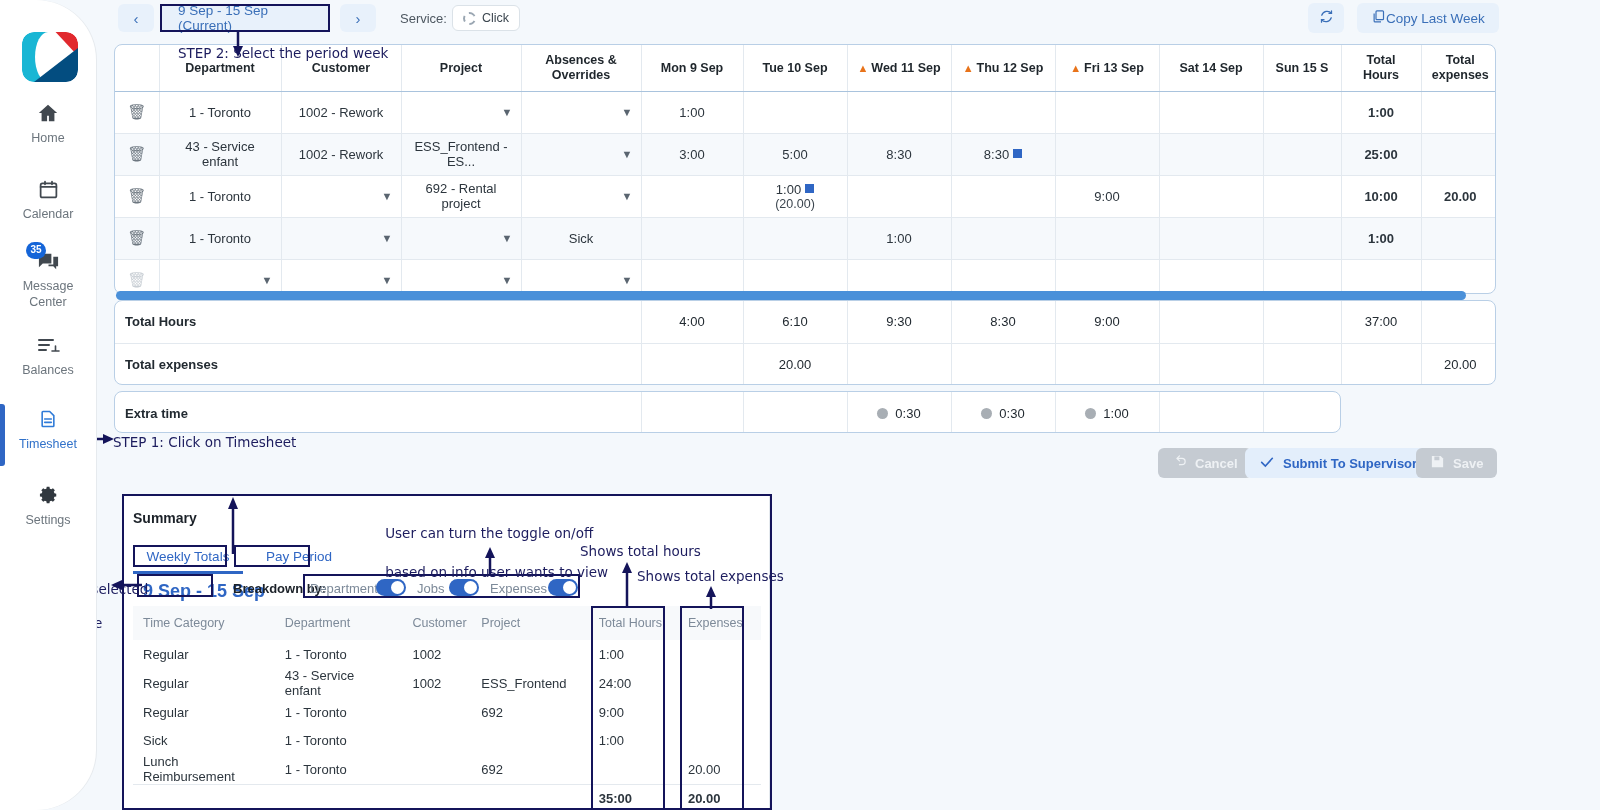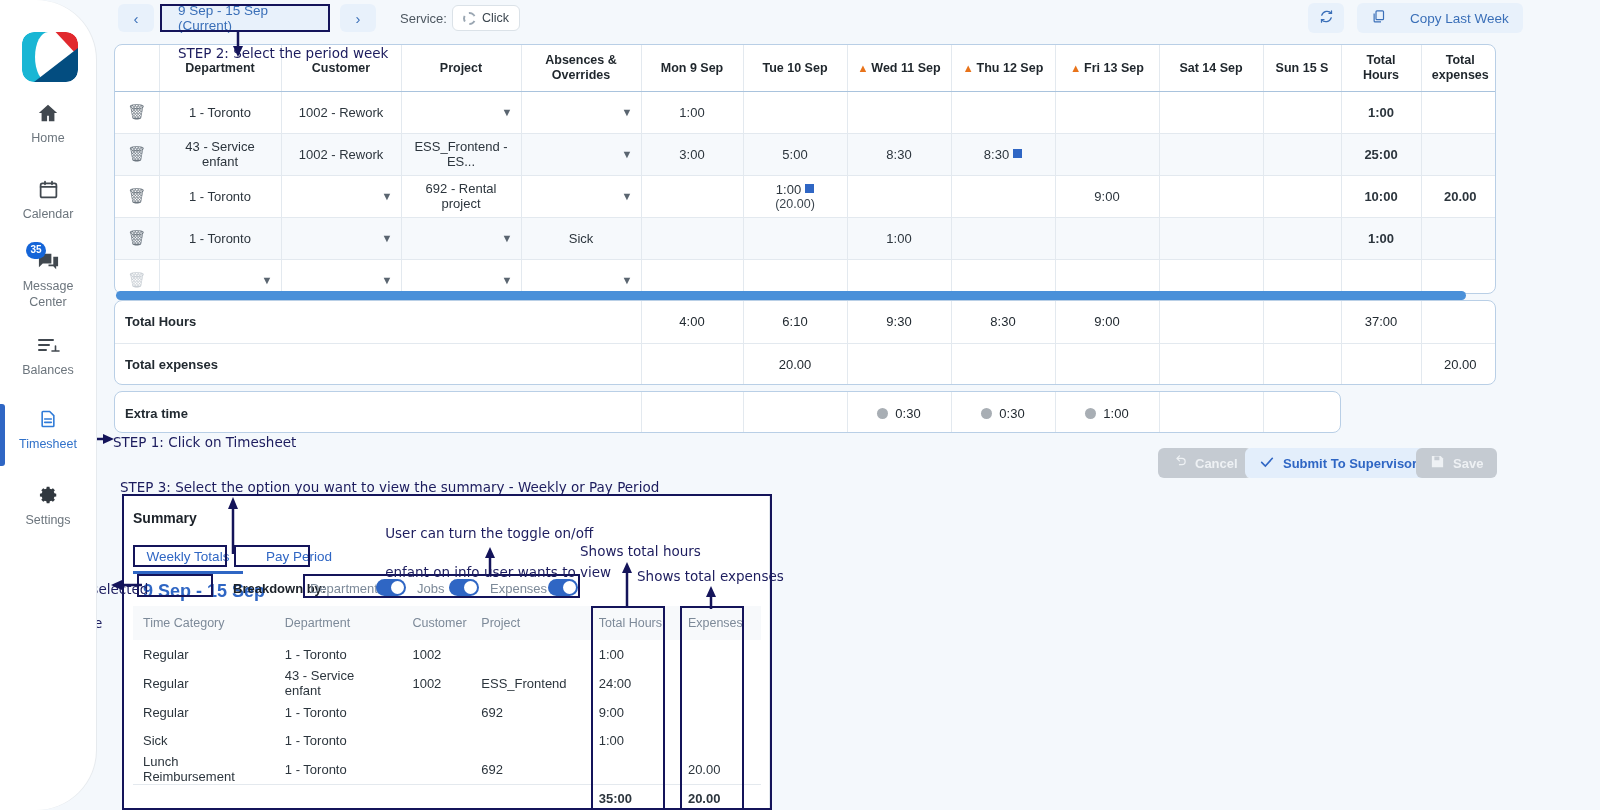--- a/index.html
+++ b/index.html
@@ -63,21 +63,21 @@
   .status-lbl { position: absolute; color: #4d5760; font-size: 13px; }
   .status-badge {
     position: absolute; height: 26px; border: 1px solid #dbe2e8; border-radius: 6px;
     background: #fff; display: flex; align-items: center; gap: 6px; padding: 0 10px;
     color: #3c464f; font-size: 12.5px;
   }
   .spin {
     width: 13px; height: 13px; border-radius: 50%;
     border: 2px dashed #9aa6b2;
   }
-  .chip-icon { gap: 24px; padding: 0 14px; justify-content: space-between; }
+  .chip-icon { gap: 0; padding: 0 14px; justify-content: space-between; }
 
   
   .card {
     position: absolute; background: #ffffff;
     border: 1px solid #b9cfe6; border-radius: 8px;
   }
   table.grid { border-collapse: collapse; width: 100%; table-layout: fixed; }
   table.grid th, table.grid td {
     border-right: 1px solid #e3e9ef; border-bottom: 1px solid #e3e9ef;
     font-size: 13px; color: #2c353d; text-align: center; padding: 0 8px;
@@ -598,21 +598,20 @@
     <path d="M8 25 L3 14 H13 Z" fill="#14145a"></path>
   </svg>
 
   <div class="ann-box" style="left:12px; top:401px; width:72px; height:65px"></div>
   <div class="ann" style="left:113px; top:434px">STEP 1: Click on Timesheet</div>
   <svg class="ann-svg" style="left:84px; top:432px; width:32px; height:14px">
     <path d="M0 7 H22" stroke="#14145a" stroke-width="2.5"></path>
     <path d="M30 7 L19 2 V12 Z" fill="#14145a"></path>
   </svg>
 
-  <div class="ann" style="left:120px; top:479px">STEP 3: Select the option you want to view the summary - Weekly or Pay Period</div>
   <div class="ann-box" style="left:122px; top:494px; width:650px; height:316px"></div>
   <svg class="ann-svg" style="left:226px; top:496px; width:16px; height:58px">
     <path d="M7 58 V12" stroke="#14145a" stroke-width="2.5"></path>
     <path d="M7 1 L2 13 H12 Z" fill="#14145a"></path>
   </svg>
 
   <div class="ann-box" style="left:133px; top:545px; width:94px; height:22px"></div>
   <div class="ann-box" style="left:234px; top:545px; width:76px; height:22px"></div>
 
   <div class="ann-box" style="left:137px; top:574px; width:76px; height:23px"></div>
@@ -621,21 +620,21 @@
     <span style="margin-left:6px">week range</span>
   </div>
   <svg class="ann-svg" style="left:110px; top:578px; width:32px; height:14px">
     <path d="M32 7 H10" stroke="#14145a" stroke-width="2.5"></path>
     <path d="M1 7 L12 2 V12 Z" fill="#14145a"></path>
   </svg>
 
   <div class="ann-box" style="left:303px; top:574px; width:277px; height:24px"></div>
   <div class="ann" style="left:368px; top:504px; line-height:1.45">
     <span>User can turn the toggle on/off</span><br>
-    <span>enfant on info user wants to view</span>
+    <span>based on info user wants to view</span>
   </div>
   <svg class="ann-svg" style="left:483px; top:546px; width:16px; height:30px">
     <path d="M7 30 V11" stroke="#14145a" stroke-width="2.5"></path>
     <path d="M7 1 L2 12 H12 Z" fill="#14145a"></path>
   </svg>
 
   <div class="ann-box" style="left:591px; top:606px; width:74px; height:204px"></div>
   <div class="ann" style="left:580px; top:543px">Shows total hours</div>
   <svg class="ann-svg" style="left:620px; top:561px; width:16px; height:46px">
     <path d="M7 46 V11" stroke="#14145a" stroke-width="2.5"></path>

